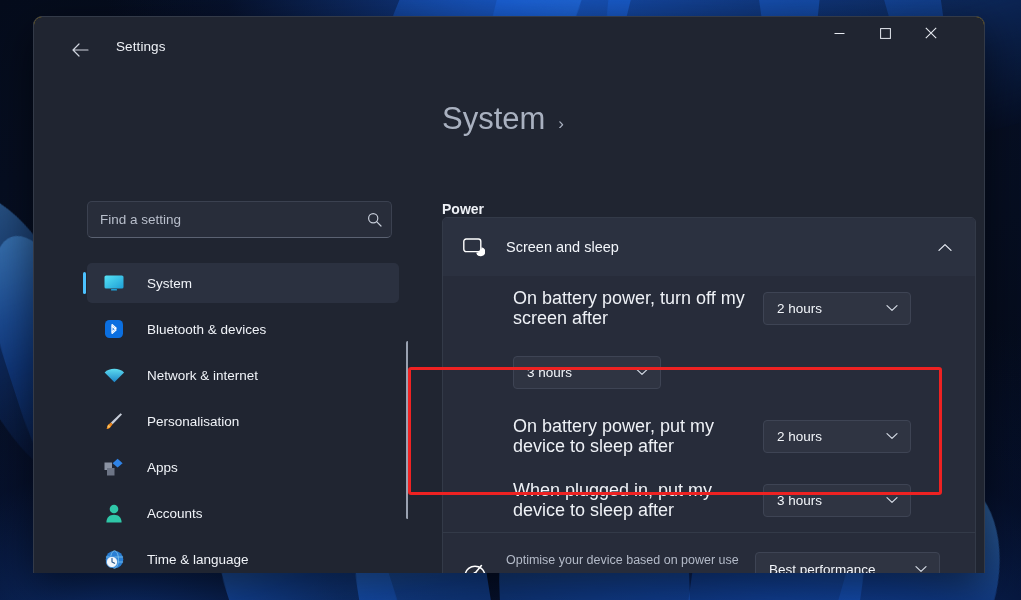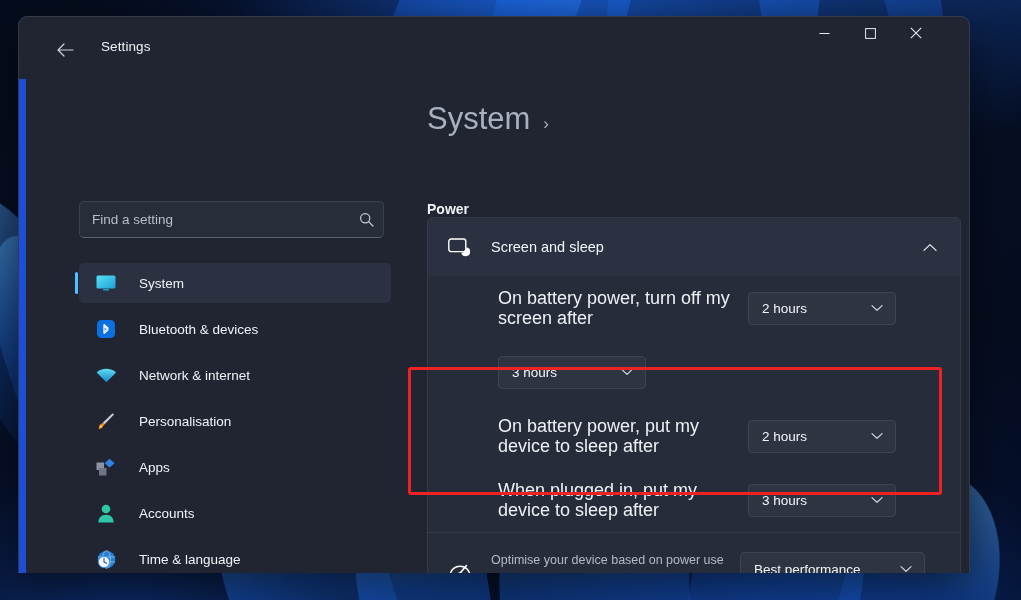--- a/index.html
+++ b/index.html
@@ -43,25 +43,25 @@
   .blade.c2 { left: 360px; top: 470px; width: 130px; height: 260px; transform: rotate(-9deg); opacity: .9; }
   .blade.c3 { left: 500px; top: 462px; width: 190px; height: 280px; transform: rotate(-2deg); opacity: .75; }
   .blade.c4 { left: 690px; top: 455px; width: 170px; height: 280px; transform: rotate(8deg); opacity: .7; }
   .blade.c5 { left: 840px; top: 470px; width: 150px; height: 270px; transform: rotate(16deg); opacity: .6; }
   .blade.l1 { left: -40px; top: 180px; width: 120px; height: 300px; transform: rotate(-26deg); opacity: .55; }
   .blade.l2 { left: 10px;  top: 230px; width: 90px;  height: 280px; transform: rotate(-18deg); opacity: .45; }
 
   
   #settings-window {
     position: absolute;
-    left: 18px;
+    left: 33px;
     top: 16px;
     width: 952px;
     height: 557px;
-    background: #1d4ed8;
+    background: #eab308;
     border-radius: 9px 9px 0 0;
     border: 1px solid #333a48;
     border-bottom: none;
     overflow: hidden;
     box-shadow: 0 14px 44px rgba(0,0,0,0.55);
   }
 
   
   #titlebar {
     position: absolute;
@@ -101,21 +101,20 @@
   #btn-close    { right: 30px; }
   .wincontrol svg { stroke: #e6eaf1; }
 
   
   #sidebar {
     position: absolute;
     left: 0; top: 62px;
     width: 374px;
     height: 495px;
     background: #202531;
-    margin-left: 7px;
   }
   #search-box {
     position: absolute;
     left: 53px; top: 122px;
     width: 305px; height: 37px;
     background: #282d3a;
     border: 1px solid #3b4150;
     border-bottom: 1px solid #5b6272;
     border-radius: 5px;
     display: flex;

